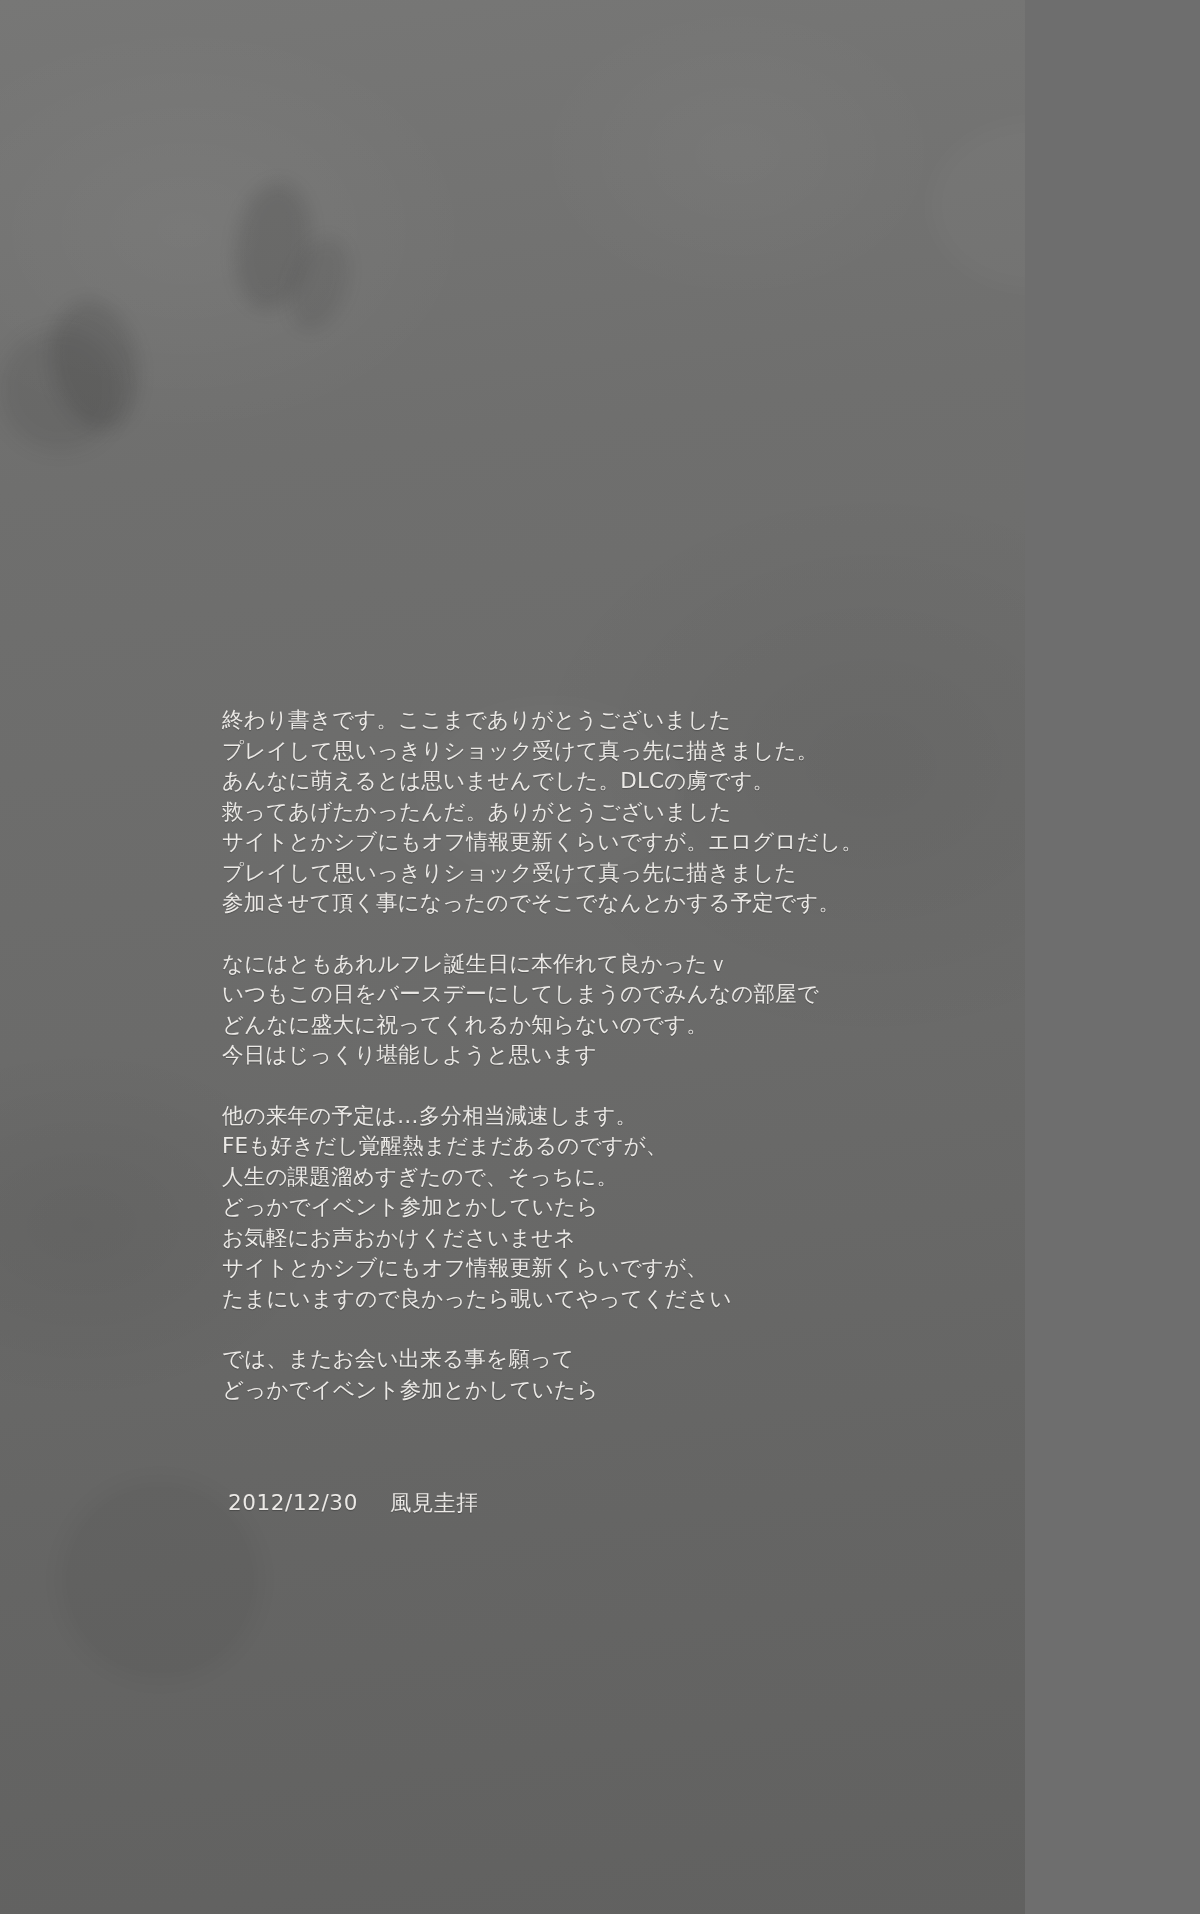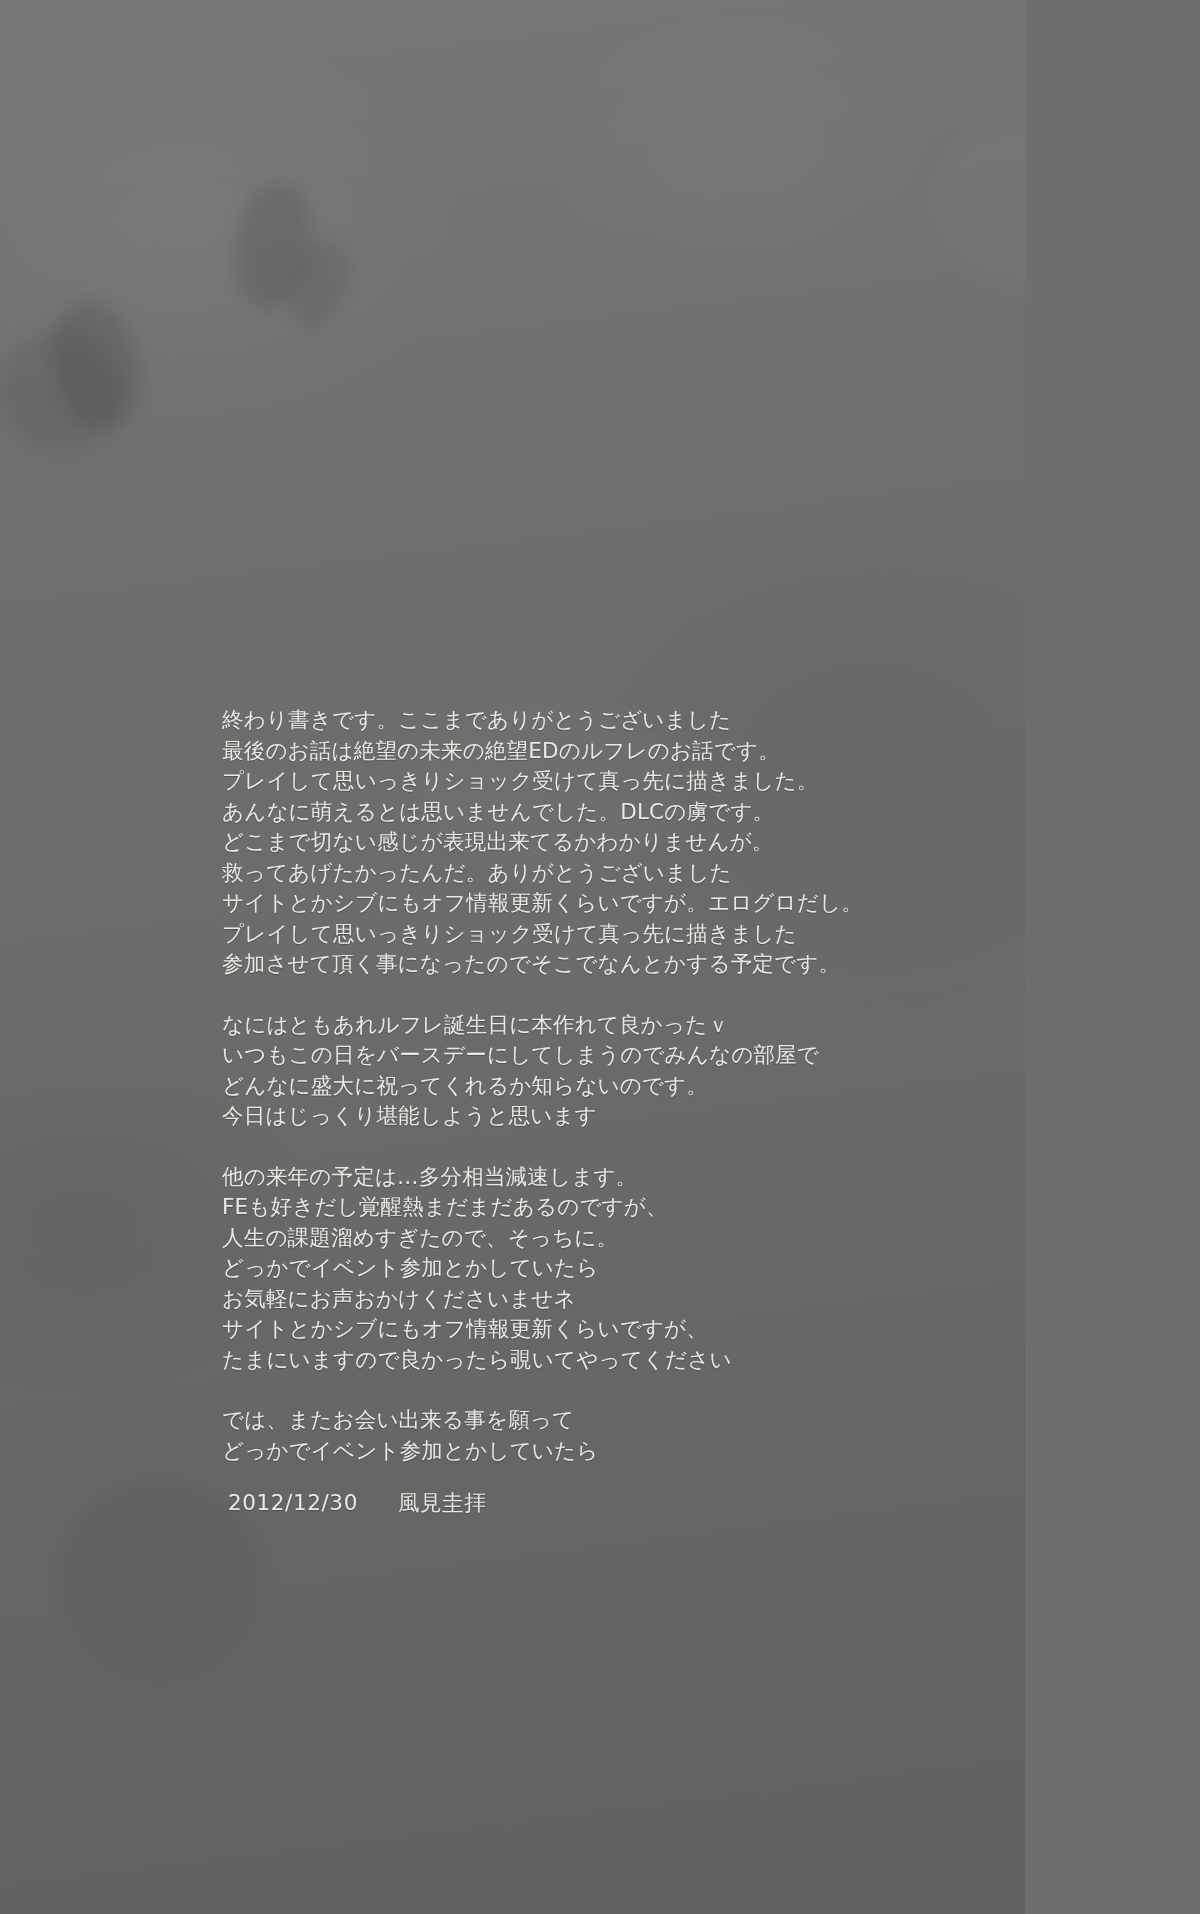--- a/index.html
+++ b/index.html
@@ -60,45 +60,43 @@
   .signature {
     position: absolute;
     left: 228px;
     top: 1488px;
     color: #ebe9e6;
     font-size: 21.5px;
     line-height: 30px;
     letter-spacing: 0.6px;
     text-shadow: 0 1px 1px rgba(0,0,0,0.25);
     display: flex;
-    gap: 40px;
+    gap: 32px;
   }
   .sig-date { font-family: "DejaVu Sans", "Liberation Sans", sans-serif; }
 </style>
 </head>
 <body>
 
 <div class="page">
 
   <div class="blot b1"></div>
   <div class="blot b2"></div>
   <div class="blot b3"></div>
   <div class="blot b4"></div>
   <div class="blot b5"></div>
   <div class="blot b6"></div>
   <div class="blot b7"></div>
 
   <div class="afterword">
 
     <p class="para">
       <span class="line">終わり書きです。ここまでありがとうございました</span>
-      <span class="line">最後のお話は絶望の未来の絶望EDのルフレのお話です。</span>
       <span class="line">プレイして思いっきりショック受けて真っ先に描きました。</span>
       <span class="line">あんなに萌えるとは思いませんでした。DLCの虜です。</span>
-      <span class="line">どこまで切ない感じが表現出来てるかわかりませんが。</span>
       <span class="line">救ってあげたかったんだ。ありがとうございました</span>
       <span class="line">サイトとかシブにもオフ情報更新くらいですが。エログロだし。</span>
       <span class="line">プレイして思いっきりショック受けて真っ先に描きました</span>
       <span class="line">参加させて頂く事になったのでそこでなんとかする予定です。</span>
     </p>
 
     <p class="para">
       <span class="line">なにはともあれルフレ誕生日に本作れて良かったｖ</span>
       <span class="line">いつもこの日をバースデーにしてしまうのでみんなの部屋で</span>
       <span class="line">どんなに盛大に祝ってくれるか知らないのです。</span>

